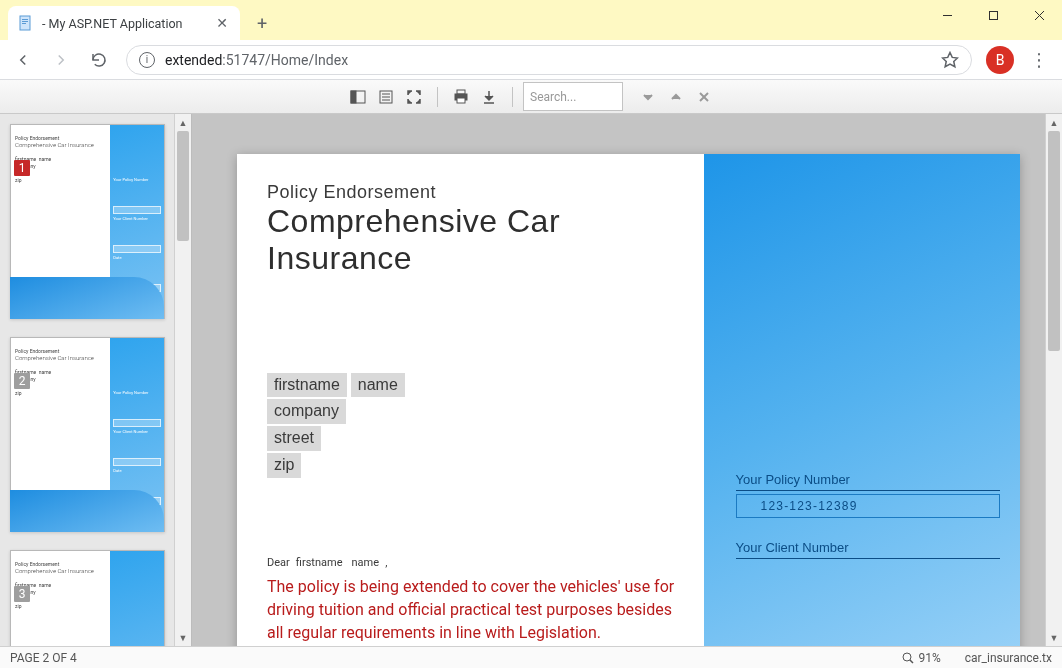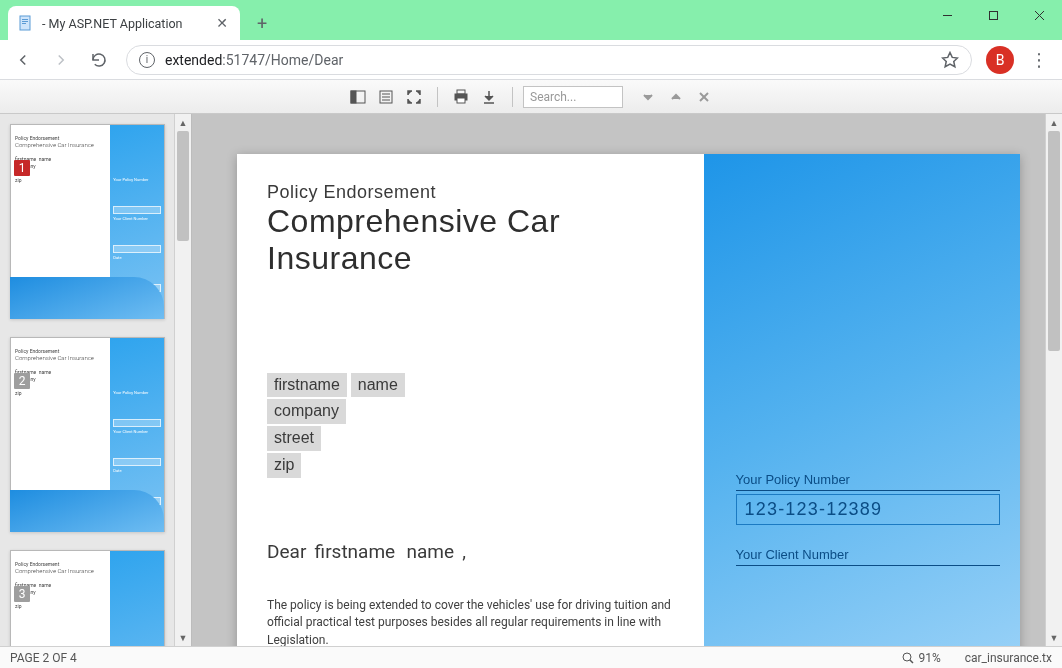--- a/index.html
+++ b/index.html
@@ -1,19 +1,19 @@
 <!DOCTYPE html>
 <html><head>
 <meta charset="utf-8">
 <style>
 * { margin: 0; padding: 0; box-sizing: border-box; font-family: -apple-system, "Segoe UI", Roboto, Arial, sans-serif; }
 body { width: 1062px; height: 668px; overflow: hidden; background: #fff; display: flex; flex-direction: column; }
 
 
-.titlebar { height: 40px; background: #86efac; display: flex; align-items: flex-end; position: relative; }
+.titlebar { height: 40px; background: #fef9c3; display: flex; align-items: flex-end; position: relative; }
 .tab { margin-left: 8px; height: 34px; width: 232px; background: #fff; border-radius: 8px 8px 0 0; display: flex; align-items: center; padding: 0 10px; gap: 8px; font-size: 12.5px; color: #3c4043; }
 .favicon { width: 16px; height: 16px; display: flex; align-items: center; justify-content: center; }
 .tab-title { flex: 1; white-space: nowrap; overflow: hidden; text-overflow: ellipsis; }
 .tab-close { width: 16px; height: 16px; display: flex; align-items: center; justify-content: center; color: #5f6368; font-size: 14px; cursor: pointer; }
 .newtab { width: 28px; height: 28px; margin-left: 8px; margin-bottom: 3px; display: flex; align-items: center; justify-content: center; color: #5f6368; font-size: 18px; cursor: pointer; }
 .win-controls { position: absolute; right: 0; top: 0; display: flex; height: 30px;}
 .win-btn { width: 46px; display: flex; align-items: center; justify-content: center; cursor: pointer; font-size: 13px; color: #303030;}
 .win-btn svg { width: 11px; height: 11px; stroke: #303030; fill: none; stroke-width: 1;}
 
 .addrbar { height: 40px; background: #fff; border-bottom: 1px solid #dadce0; display: flex; align-items: center; padding: 0 6px; gap: 4px; }
@@ -29,21 +29,21 @@
 .kebab { width: 34px; display: flex; align-items: center; justify-content: center; color: #5f6368; font-size: 18px; cursor: pointer;}
 
 
 .viewer { flex: 1; display: flex; flex-direction: column; min-height: 0; }
 .toolbar { height: 34px; background: linear-gradient(#fafafa,#ececec); border-bottom: 1px solid #c9c9c9; display: flex; align-items: center; justify-content: center; gap: 0; }
 .tb-group { display:flex; align-items:center; gap:2px; padding: 0 6px;}
 .tb-sep { width:1px; height:20px; background:#c3c3c3; margin:0 4px;}
 .tb-btn { width: 26px; height: 26px; display: flex; align-items:center; justify-content:center; cursor:pointer; color:#555; border-radius:3px;}
 .tb-btn svg { width:16px; height:16px; stroke:#555; fill:#555;}
 .tb-btn.grey svg { stroke:#9a9a9a; fill:#9a9a9a;}
-.searchbox { height:22px; width:100px; border:1px solid #c3c3c3; background:#fff; font-size:12px; padding:0 6px; outline:none; color:#444;}
+.searchbox { height:29px; width:100px; border:1px solid #c3c3c3; background:#fff; font-size:12px; padding:0 6px; outline:none; color:#444;}
 .searchbox::placeholder{color:#999;}
 
 .workspace { flex:1; display:flex; min-height:0; background:#c4c4c4;}
 .thumbs-wrap { width:192px; background:#e7e7e7; border-right:1px solid #bcbcbc; position:relative; overflow:hidden;}
 .thumbs-scroll { position:absolute; right:0; top:0; bottom:0; width:17px; background:#f1f1f1; border-left:1px solid #d0d0d0;}
 .thumbs-scroll .thumb-btn { height:17px; display:flex; align-items:center; justify-content:center; color:#666; font-size:9px;}
 .thumbs-scroll .track { position:absolute; top:17px; bottom:17px; left:0; right:0;}
 .thumbs-scroll .handle { position:absolute; left:2px; right:2px; top:0; height:110px; background:#c1c1c1; border-radius:2px;}
 .thumbs { position:absolute; left:0; right:17px; top:0; padding:10px; display:flex; flex-direction:column; gap:18px;}
 .thumb { position:relative; }
@@ -69,33 +69,33 @@
 .doc-right { flex:1; background:linear-gradient(155deg,#1e95e8 0%, #54b2ef 45%, #a1d5f8 100%); padding: 18px 20px 0 32px; position:relative;}
 
 .subtitle { font-size:18px; letter-spacing:.5px; color:#3a3a3a; font-weight:400;}
 .title { font-size:32px; color:#2e2e2e; letter-spacing:.5px; font-weight:400; line-height:1.15; font-stretch: condensed; }
 .title, .subtitle, .addr span, .dear, .letter, .field-val, .field-lbl { font-family: "Segoe UI", Arial, sans-serif; }
 
 .addr-block { margin-top:96px; }
 .addr { font-size:16px; color:#3a3a3a; line-height:1.55;}
 .addr span { display:inline-block; background:#d9d9d9; padding:0 7px; margin-right:4px; margin-bottom:2px;}
 
-.dear { margin-top:60px; font-size:19px; color:#3a3a3a;}
+.dear { margin-top:76px; font-size:11px; color:#3a3a3a;}
 .dear .ph { display:inline-block; margin:0 3px; color:#3a3a3a;}
-.letter { margin-top:34px; font-size:12px; color:#404040; line-height:1.45;}
+.letter { margin-top:6px; font-size:16px; color:#b91c1c; line-height:1.45;}
 .letter p { margin-bottom:14px;}
 
 .brand { display:flex; align-items:center; gap:10px; color:#fff; font-size:20px;}
 .brand .logo { width:48px; height:40px; position:relative;}
 .brand .logo svg { width:100%; height:100%; fill:#fff;}
 .brand .txt-light{ font-weight:300;}
 .brand .txt-bold{ font-weight:700;}
 .field-block { margin-top:300px;}
 .field-lbl { font-size:13px; color:#0b4d86; margin-bottom:3px; border-bottom:1px solid #0b4d86; padding-bottom:3px;}
-.field-val { font-size:18px; color:#0b4d86; border:1.5px solid #1b7ac2; padding:4px 8px; letter-spacing:1.2px; font-weight:400;}
+.field-val { font-size:12px; color:#0b4d86; border:1.5px solid #1b7ac2; padding:4px 24px; letter-spacing:1.2px; font-weight:400;}
 .field-item { margin-bottom:22px;}
 
 .statusbar { height:22px; background:#fafafa; border-top:1px solid #d0d0d0; display:flex; align-items:center; font-size:12px; color:#555; padding:0 10px;}
 .statusbar .right{ margin-left:auto; display:flex; align-items:center; gap:24px;}
 .statusbar .zoom { display:flex; align-items:center; gap:4px;}
 .statusbar .zoom svg{ width:12px; height:12px; fill:#555;}
 
 </style>
 </head>
 <body>
@@ -146,21 +146,21 @@
       </svg>
     </div>
   <div class="nav-btn">
       <svg viewBox="0 0 24 24">
         <path d="M4 12a8 8 0 1 1 2.34 5.66" fill="none"></path>
         <polyline points="4 4 4 12 12 12" fill="none"></polyline>
       </svg>
     </div>
   <div class="omnibox">
     <span class="info">i</span>
-    <span><span class="host">extended</span><span class="path">:51747</span><span class="path">/Home/Dear</span></span>
+    <span><span class="host">extended</span><span class="path">:51747</span><span class="path">/Home/Index</span></span>
     <svg class="star" viewBox="0 0 24 24" fill="none" stroke="#5f6368" stroke-width="2">
         <polygon points="12 2 15 8.5 22 9.3 17 14 18.5 21 12 17.5 5.5 21 7 14 2 9.3 9 8.5 12 2"></polygon>
       </svg>
   </div>
   <div class="avatar">B</div>
   <div class="kebab">⋮</div>
 </div>
 
 <div class="viewer">
 

